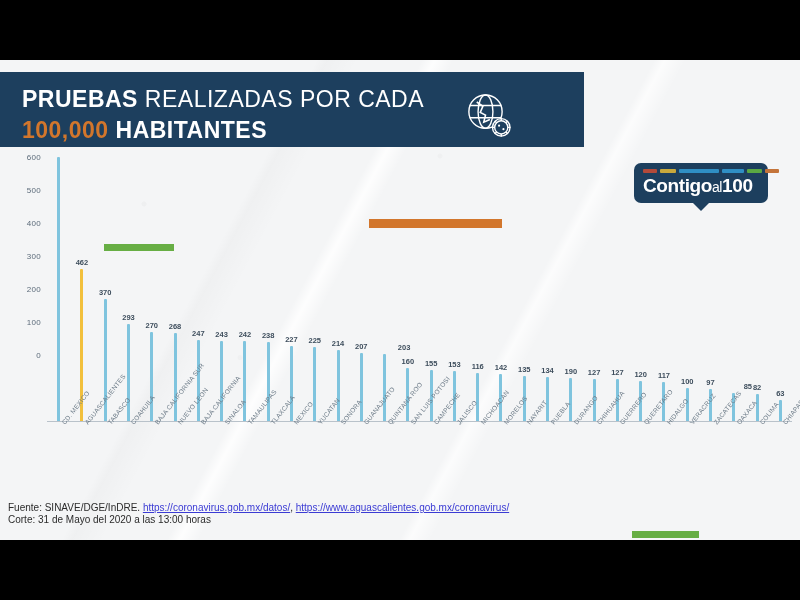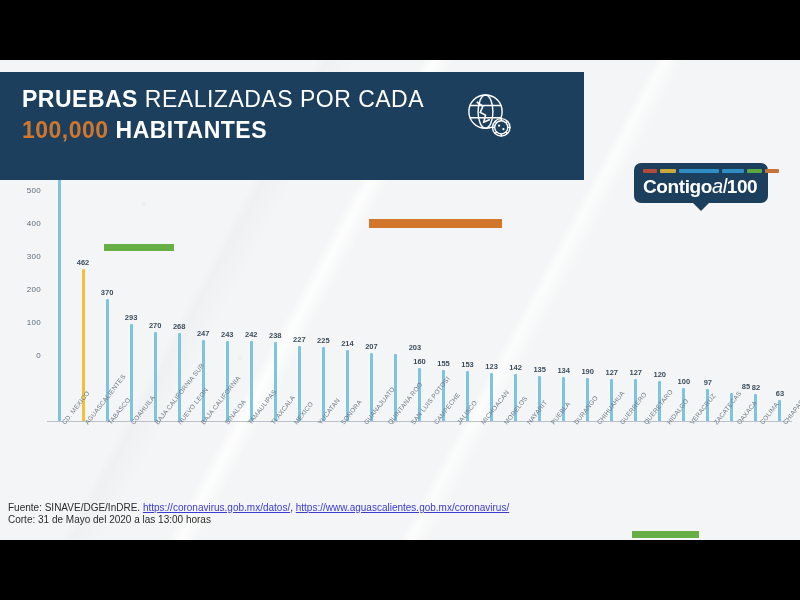--- a/index.html
+++ b/index.html
@@ -23,21 +23,21 @@
       linear-gradient(118deg, rgba(255,255,255,0) 62%, rgba(255,255,255,.7) 63%, rgba(255,255,255,0) 65%),
       linear-gradient(118deg, rgba(0,0,0,0) 30%, rgba(0,0,0,.02) 31%, rgba(0,0,0,0) 34%),
       radial-gradient(circle at 18% 30%, rgba(0,0,0,.025) 0 2px, transparent 3px),
       radial-gradient(circle at 30% 62%, rgba(0,0,0,.02) 0 2px, transparent 3px),
       radial-gradient(circle at 55% 20%, rgba(0,0,0,.02) 0 2px, transparent 3px);
     pointer-events:none;
   }
 
   
   .header {
-    position:absolute; left:0; top:12px; width:584px; height:108px;
+    position:absolute; left:0; top:12px; width:584px; height:75px;
     background:#1d3f5e; z-index:30;
   }
   .header .title-wrap{ position:absolute; left:22px; top:13px; }
   .t1 { font-size:23px; letter-spacing:.5px; color:#ffffff; font-weight:300; line-height:28px;}
   .t1 b{ font-weight:700; }
   .t2 { font-size:23px; line-height:30px; letter-spacing:.5px; color:#ffffff; font-weight:700; margin-top:2px;}
   .t2 .orange{ color:#d2762c; font-weight:700; }
 
   .globe-icon{ position:absolute; right:66px; top:16px; width:58px; height:56px; }
 
@@ -63,21 +63,21 @@
     position:absolute; left:58px; bottom:-8px; width:0; height:0;
     border-left:9px solid transparent; border-right:9px solid transparent;
     border-top:9px solid #1d3f5e;
   }
   .logo-bars{ position:absolute; left:9px; top:6px; display:flex; gap:3px; }
   .logo-bars i{ display:block; height:4px; border-radius:1px; }
   .logo-text{
     position:absolute; left:9px; top:12px; color:#fff;
     font-size:19px; font-weight:700; letter-spacing:-.4px; white-space:nowrap;
   }
-  .logo-text .al{ font-weight:400; font-size:20px;font-style:italic; }
+  .logo-text .al{ font-weight:400; font-size:14px; }
 
   
   .chart{
     position:absolute; left:0; top:97px; width:800px; height:330px; z-index:5;
   }
   .plot{
     position:absolute; left:47px; top:0; right:8px; bottom:66px;
   }
   .ylabels{ position:absolute; left:0; top:0; width:47px; bottom:66px; }
   .ylabels span{
@@ -201,21 +201,21 @@
           </div>
           <div class="bar-slot">
             <div class="bar-val" style="bottom: 53.15px;">155</div>
             <div class="bar" style="height: 51.15px; background: rgb(127, 196, 222);"></div>
           </div>
           <div class="bar-slot">
             <div class="bar-val" style="bottom: 52.49px;">153</div>
             <div class="bar" style="height: 50.49px; background: rgb(127, 196, 222);"></div>
           </div>
           <div class="bar-slot">
-            <div class="bar-val" style="bottom: 49.52px;">123</div>
+            <div class="bar-val" style="bottom: 49.52px;">116</div>
             <div class="bar" style="height: 47.52px; background: rgb(127, 196, 222);"></div>
           </div>
           <div class="bar-slot">
             <div class="bar-val" style="bottom: 48.86px;">142</div>
             <div class="bar" style="height: 46.86px; background: rgb(127, 196, 222);"></div>
           </div>
           <div class="bar-slot">
             <div class="bar-val" style="bottom: 46.55px;">135</div>
             <div class="bar" style="height: 44.55px; background: rgb(127, 196, 222);"></div>
           </div>
@@ -231,20 +231,24 @@
             <div class="bar-val" style="bottom: 43.91px;">127</div>
             <div class="bar" style="height: 41.91px; background: rgb(127, 196, 222);"></div>
           </div>
           <div class="bar-slot">
             <div class="bar-val" style="bottom: 43.91px;">127</div>
             <div class="bar" style="height: 41.91px; background: rgb(127, 196, 222);"></div>
           </div>
           <div class="bar-slot">
             <div class="bar-val" style="bottom: 41.6px;">120</div>
             <div class="bar" style="height: 39.6px; background: rgb(127, 196, 222);"></div>
+          </div>
+          <div class="bar-slot">
+            <div class="bar-val" style="bottom: 40.61px;">117</div>
+            <div class="bar" style="height: 38.61px; background: rgb(127, 196, 222);"></div>
           </div>
           <div class="bar-slot">
             <div class="bar-val" style="bottom: 35px;">100</div>
             <div class="bar" style="height: 33px; background: rgb(127, 196, 222);"></div>
           </div>
           <div class="bar-slot">
             <div class="bar-val" style="bottom: 34.01px;">97</div>
             <div class="bar" style="height: 32.01px; background: rgb(127, 196, 222);"></div>
           </div>
           <div class="bar-slot">

